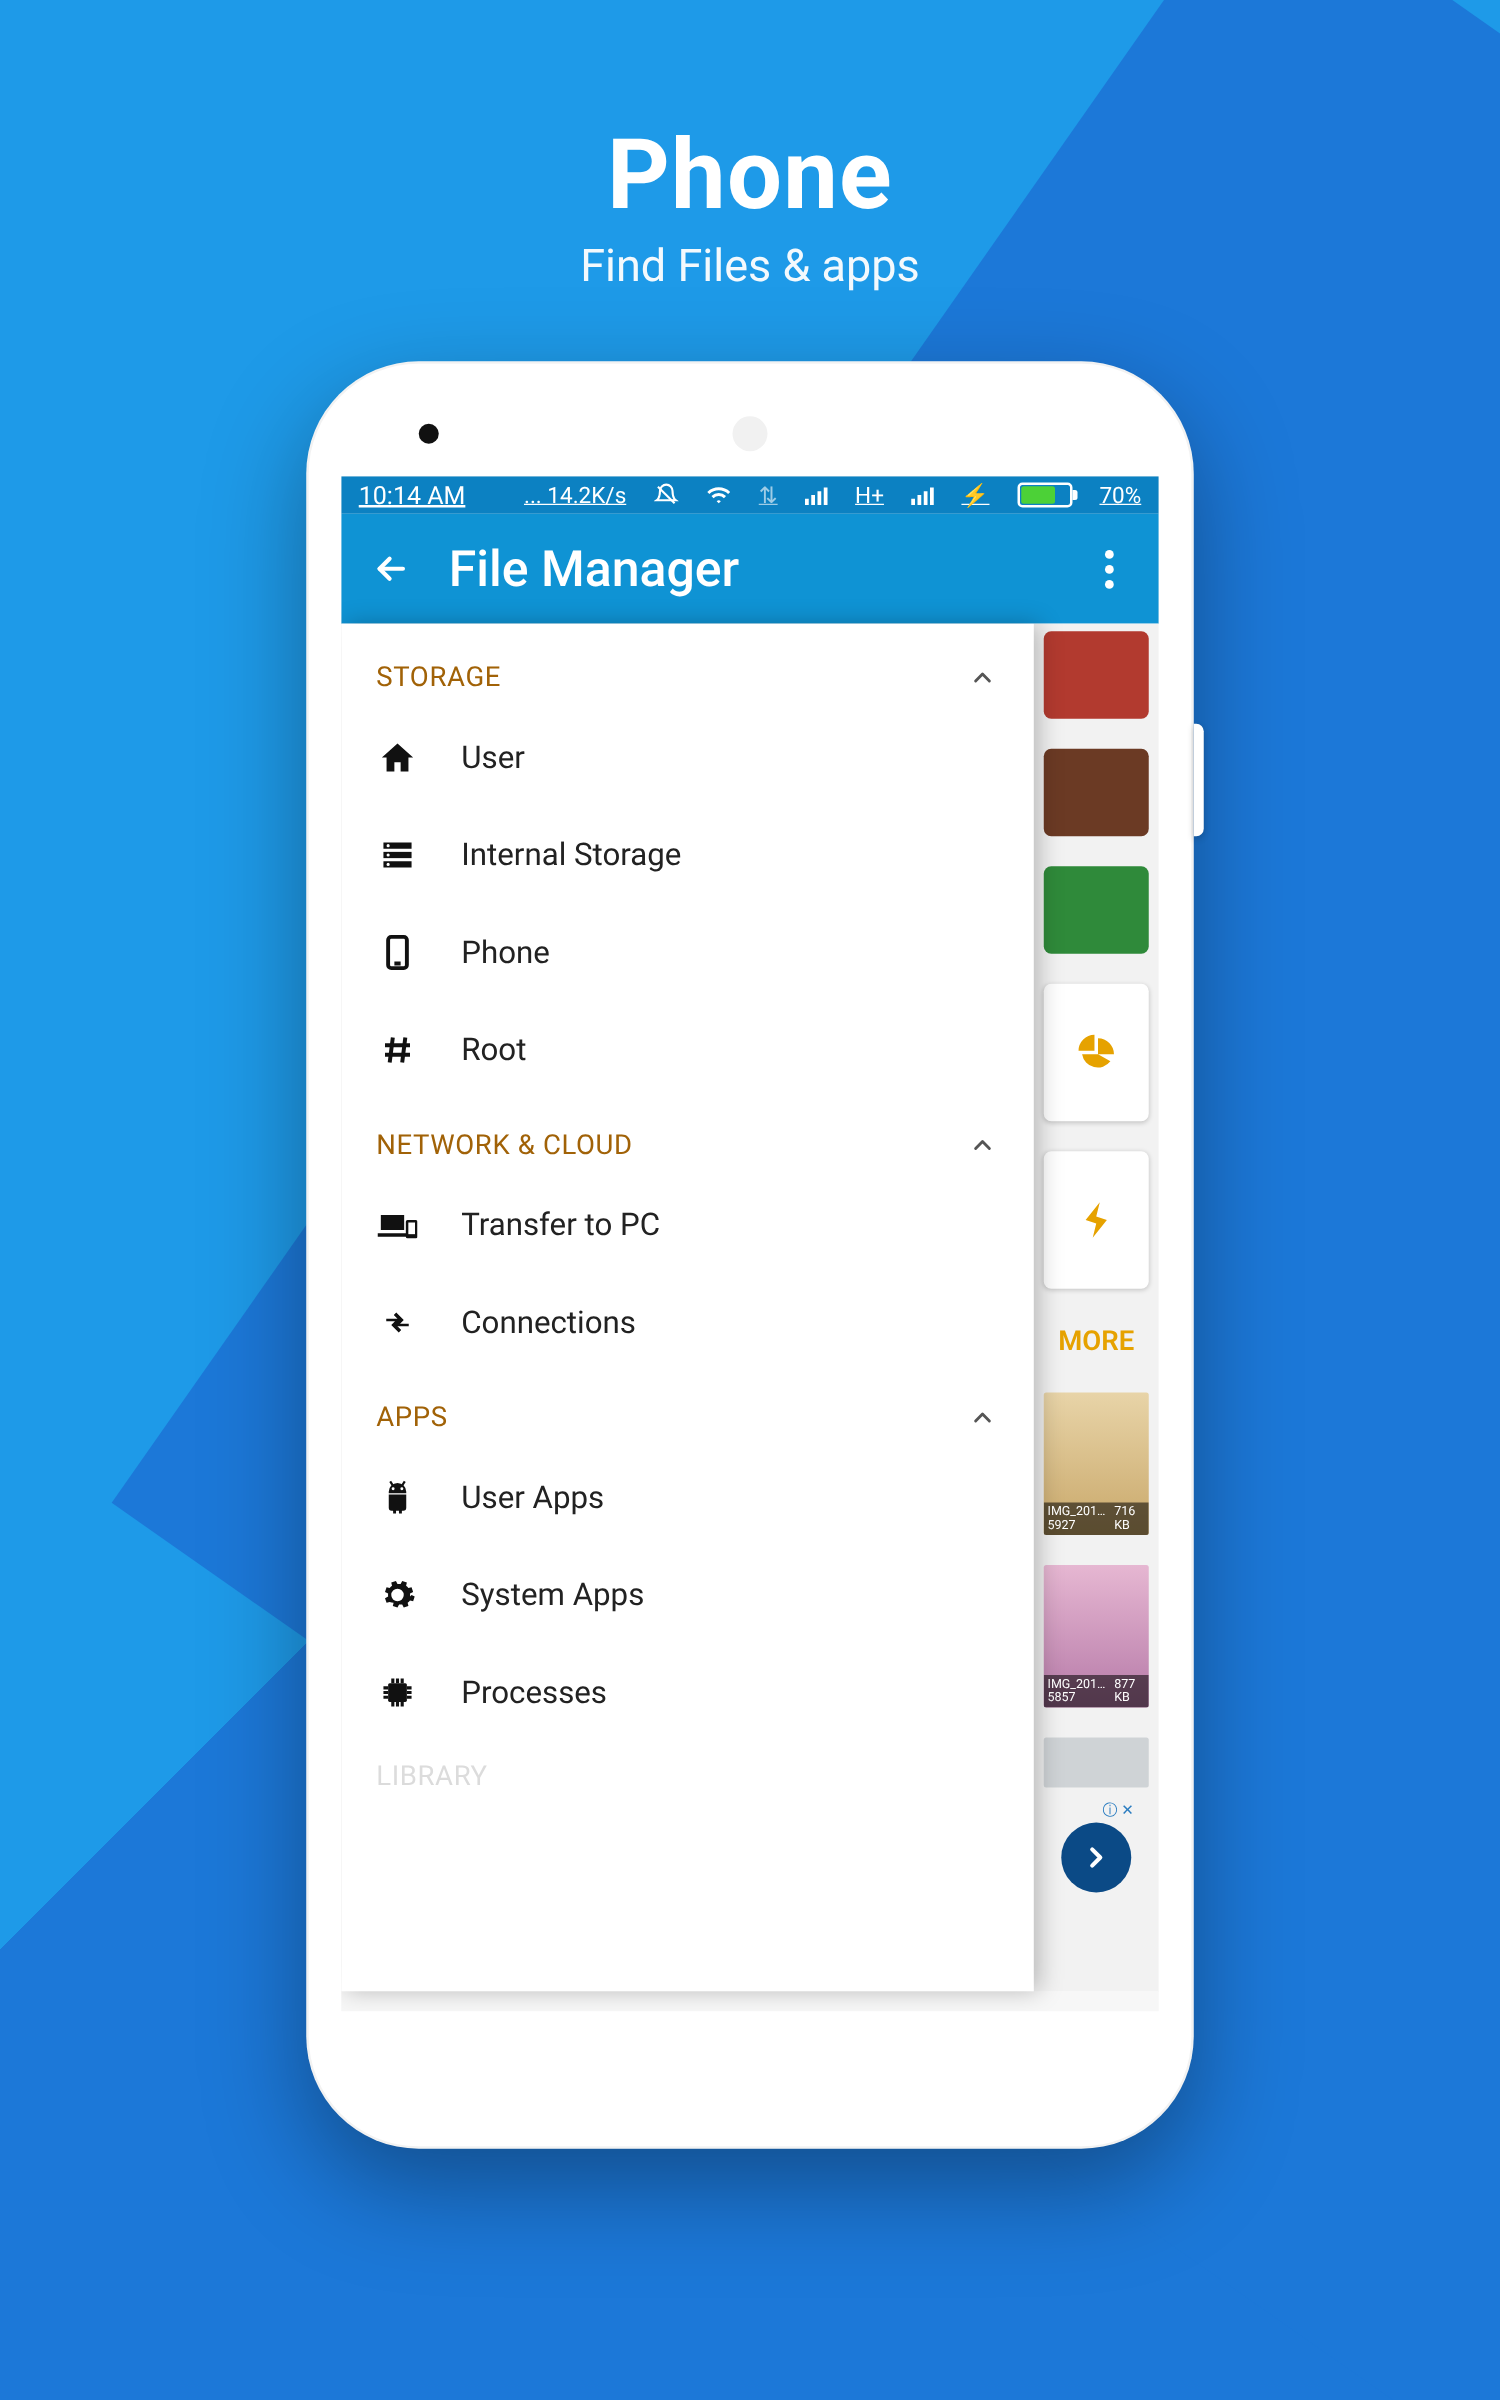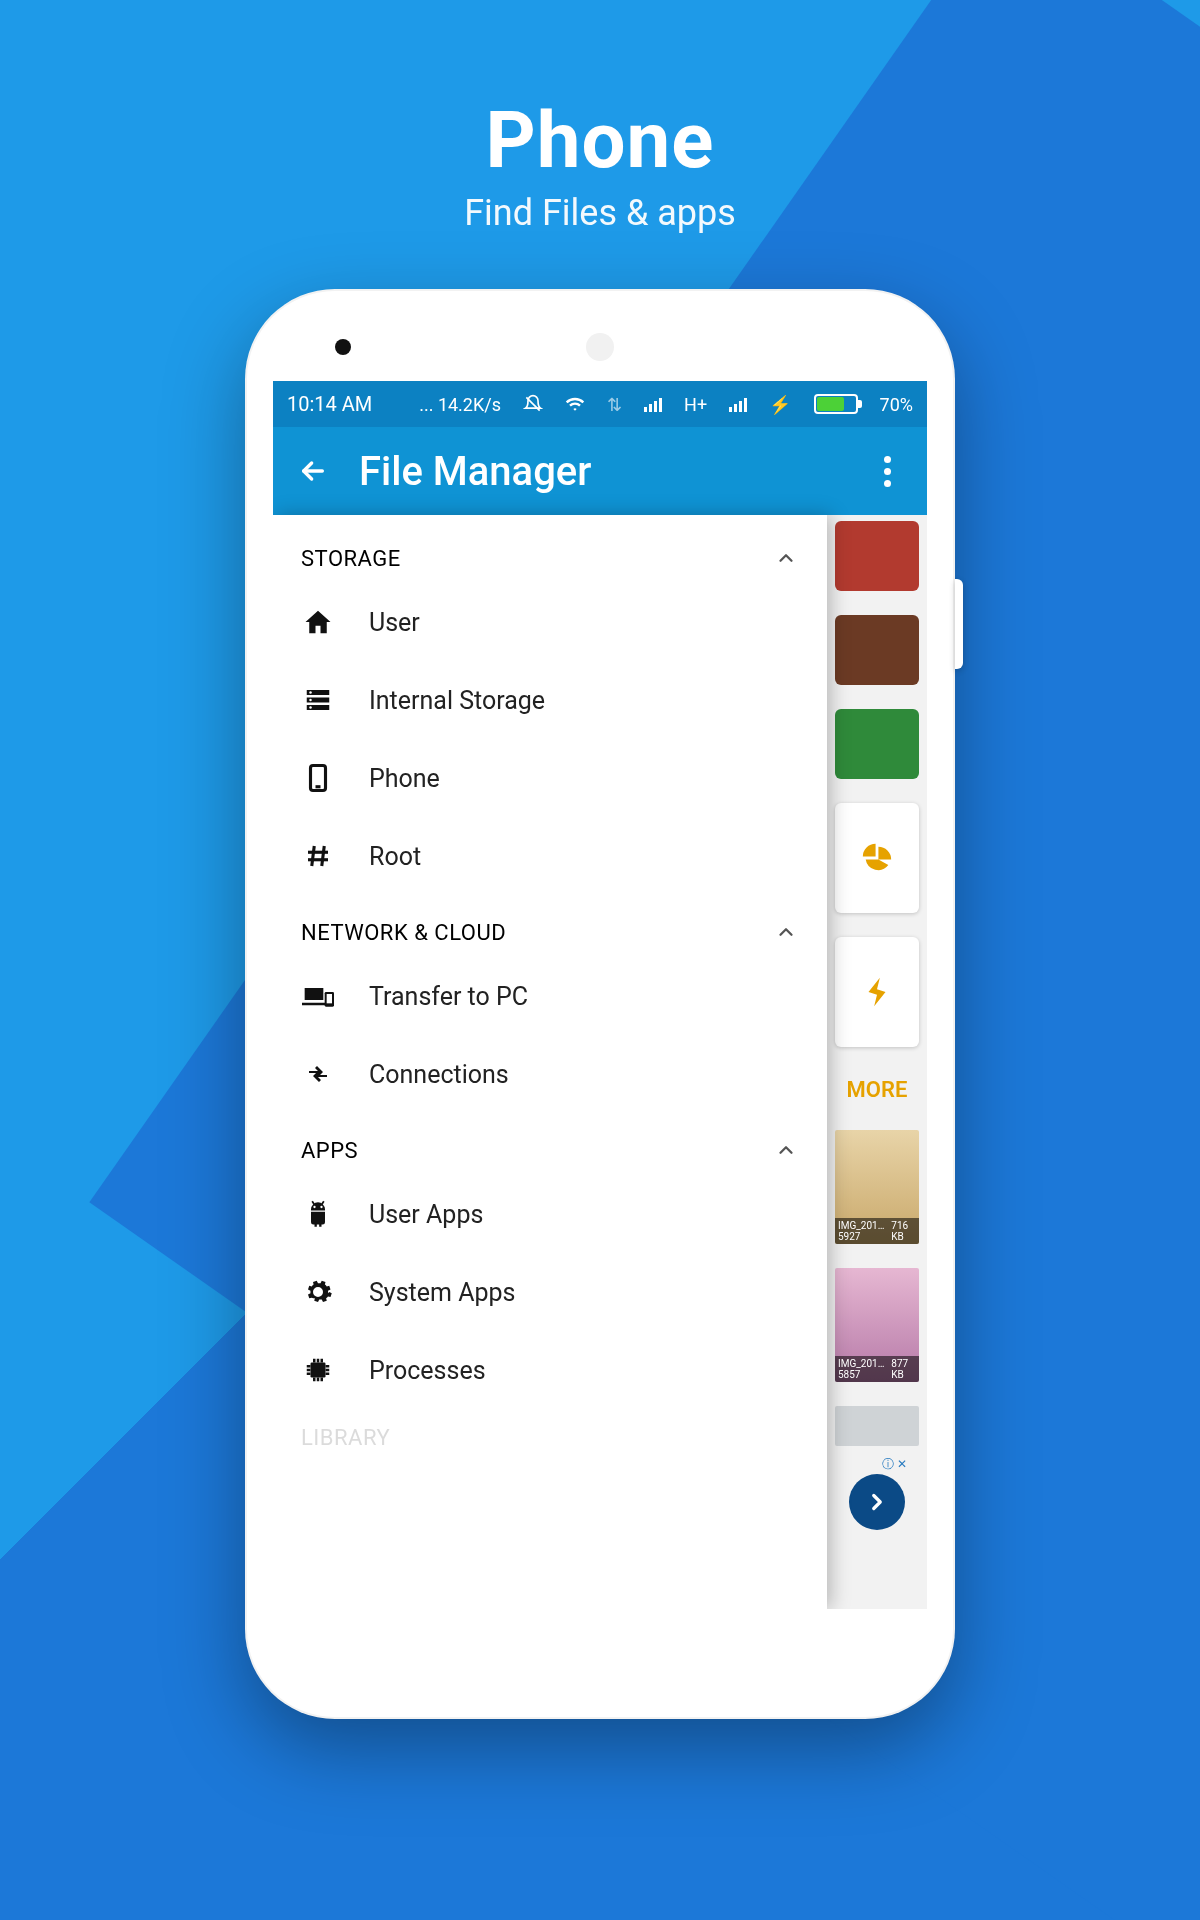--- a/index.html
+++ b/index.html
@@ -42,23 +42,23 @@
 }
 .earpiece{ position:absolute; top:44px; left:50%; transform:translateX(-50%); width:28px; height:28px; background:#f1f1f1; border-radius:50%; }
 .cam{ position:absolute; top:50px; left:90px; width:16px; height:16px; background:#111; border-radius:50%; }
 
 .screen{
   position:absolute; top:92px; left:28px; right:28px; bottom:110px;
   background:#f7f7f7; overflow:hidden;
 }
 
 .statusbar{
-  height:46px; background:#0c81c2; color:#fff;
+  height:30px; background:#0c81c2; color:#fff;
   display:flex; align-items:center; justify-content:space-between;
-  padding:0 14px; font-size:20px;
+  padding:0 14px; font-size:20px;text-decoration:underline;
 }
 .statusbar .right{ display:flex; align-items:center; gap:22px; font-size:18px; }
 .battery{ width:44px; height:20px; border:2px solid #fff; border-radius:4px; position:relative; }
 .battery::after{ content:""; position:absolute; right:-6px; top:4px; width:4px; height:8px; background:#fff; border-radius:0 2px 2px 0;}
 .battery .fill{ position:absolute; left:1px; top:1px; bottom:1px; width:68%; background:#4cd137; border-radius:2px;}
 .sig{ display:inline-flex; align-items:flex-end; gap:2px; height:16px;}
 .sig i{ width:3px; background:#fff; display:block;}
 .sig i:nth-child(1){height:5px}.sig i:nth-child(2){height:8px}.sig i:nth-child(3){height:11px}.sig i:nth-child(4){height:14px}
 
 .appbar{
@@ -88,21 +88,21 @@
 
 .drawer{
   position:absolute; top:0; left:0; bottom:0; right:100px;
   background:#fff;
   box-shadow:4px 0 18px rgba(0,0,0,.25);
   overflow:hidden;
   padding-bottom:4px;
 }
 .section-hdr{
   display:flex; align-items:center; justify-content:space-between;
-  padding:24px 28px 12px; color:#000000; font-size:22px; letter-spacing:.5px;
+  padding:24px 28px 12px; color:#a16207; font-size:22px; letter-spacing:.5px;
 }
 .section-hdr:first-child{ padding-top:30px; }
 .chev{ width:26px; height:26px; display:flex; align-items:center; justify-content:center; color:#555;}
 .item{
   display:flex; align-items:center; gap:34px;
   padding:22px 28px; cursor:pointer;
 }
 .item .ic{ width:34px; height:34px; display:flex; align-items:center; justify-content:center; color:#111; flex-shrink:0;}
 .item .lbl{ font-size:25px; color:#222; }
 .cut{ padding:16px 28px 0; color:#9a9a9a; font-size:22px; letter-spacing:.5px;}

